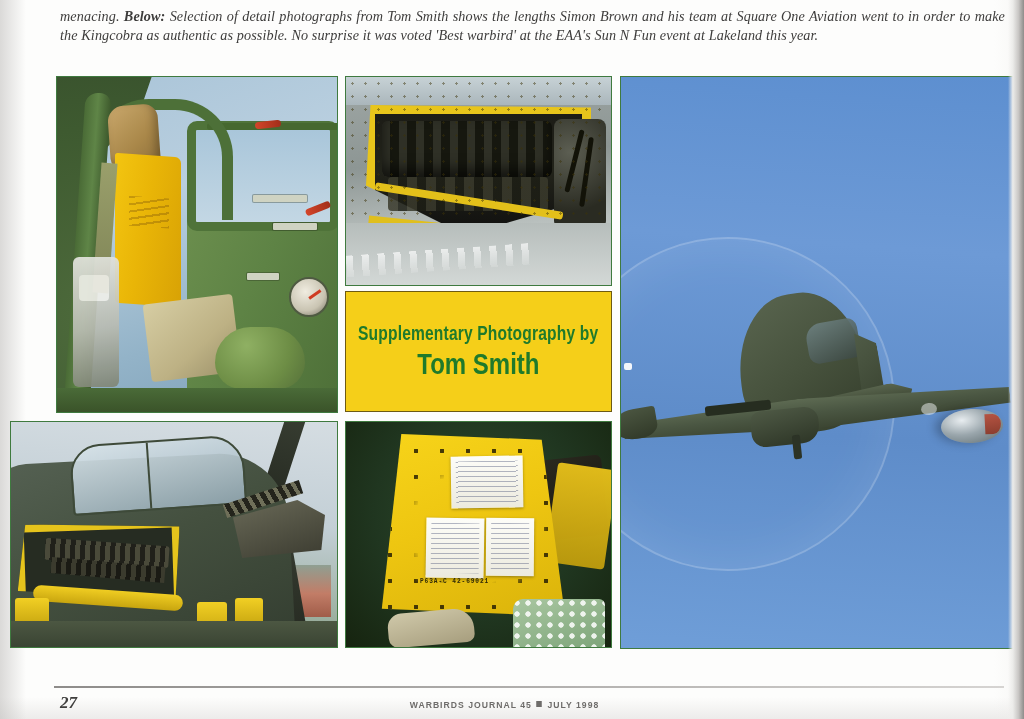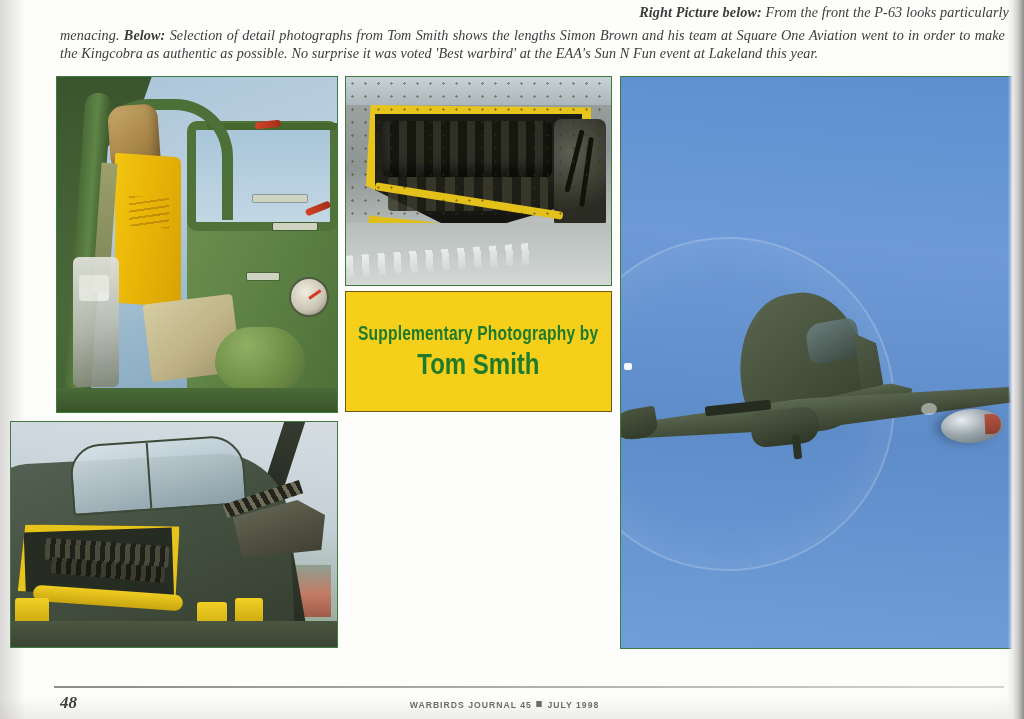--- a/index.html
+++ b/index.html
@@ -560,23 +560,20 @@
     vertical-align: 1px;
   }
 </style>
 </head>
 <body>
 
 <div class="page">
   <div class="paper-tone"></div>
 
   <div class="caption">
-    <div class="caption-line-1">
-      <span class="lead">Right Picture below:</span><span> From the front the P-63 looks particularly</span>
-    </div>
     <div class="caption-body">
       <span>menacing. </span><span class="lead">Below:</span><span> Selection of detail photographs from Tom Smith shows the lengths Simon Brown and his team at Square One Aviation went to in order to make the Kingcobra as authentic as possible. No surprise it was voted 'Best warbird' at the EAA's Sun N Fun event at Lakeland this year.</span>
     </div>
   </div>
 
   <div class="photo" id="photo-cockpit">
     <div class="inner">
       <div class="cockpit-sky"></div>
       <div class="cockpit-rear-wall"></div>
       <div class="cockpit-window"></div>
@@ -639,20 +636,41 @@
       <div class="arm-ammo"></div>
       <div class="arm-ammo2"></div>
       <div class="arm-yellow-tube"></div>
       <div class="arm-yellow-flap" style="left:186px; top:180px; width:30px; height:34px;"></div>
       <div class="arm-yellow-flap" style="left:224px; top:176px; width:28px; height:30px;"></div>
       <div class="arm-yellow-flap" style="left:4px; top:176px; width:34px; height:30px;"></div>
       <div class="arm-ground"></div>
     </div>
   </div>
 
+  <div class="photo" id="photo-panel">
+    <div class="inner">
+      <div class="pan-ground"></div>
+      <div class="pan-dark-obj"></div>
+      <div class="pan-yellow-strip"></div>
+      <div class="pan-panel"></div>
+      <div class="pan-rivets"></div>
+      <div class="doc d1">
+          <div class="doc-lines"></div>
+        </div>
+      <div class="doc d2">
+          <div class="doc-lines"></div>
+        </div>
+      <div class="doc d3">
+          <div class="doc-lines"></div>
+        </div>
+      <div class="pan-stencil">P63A-C  42-69021</div>
+      <div class="pan-cloth"></div>
+      <div class="pan-bubblewrap"></div>
+    </div>
+  </div>
 
   <div class="photo" id="photo-flight">
     <div class="inner">
       <div class="sky"></div>
       <div class="flare-ring"></div>
       <div class="flare-dot"></div>
       <div class="p63">
         <div class="fuselage"></div>
         <div class="canopy"></div>
         <div class="tailfin"></div>
@@ -662,19 +680,19 @@
         <div class="gearbay"></div>
         <div class="radiator"></div>
         <div class="pitot"></div>
         <div class="roundel"></div>
         <div class="droptank-r"></div>
       </div>
     </div>
   </div>
 
   <div class="footer-rule"></div>
-  <div class="folio">48</div>
+  <div class="folio">27</div>
   <div class="running-foot">
     <span>WARBIRDS JOURNAL 45</span><span class="sq"></span><span>JULY 1998</span>
   </div>
 
   <div class="gutter-shadow"></div>
 </div>
 
 </body></html>

